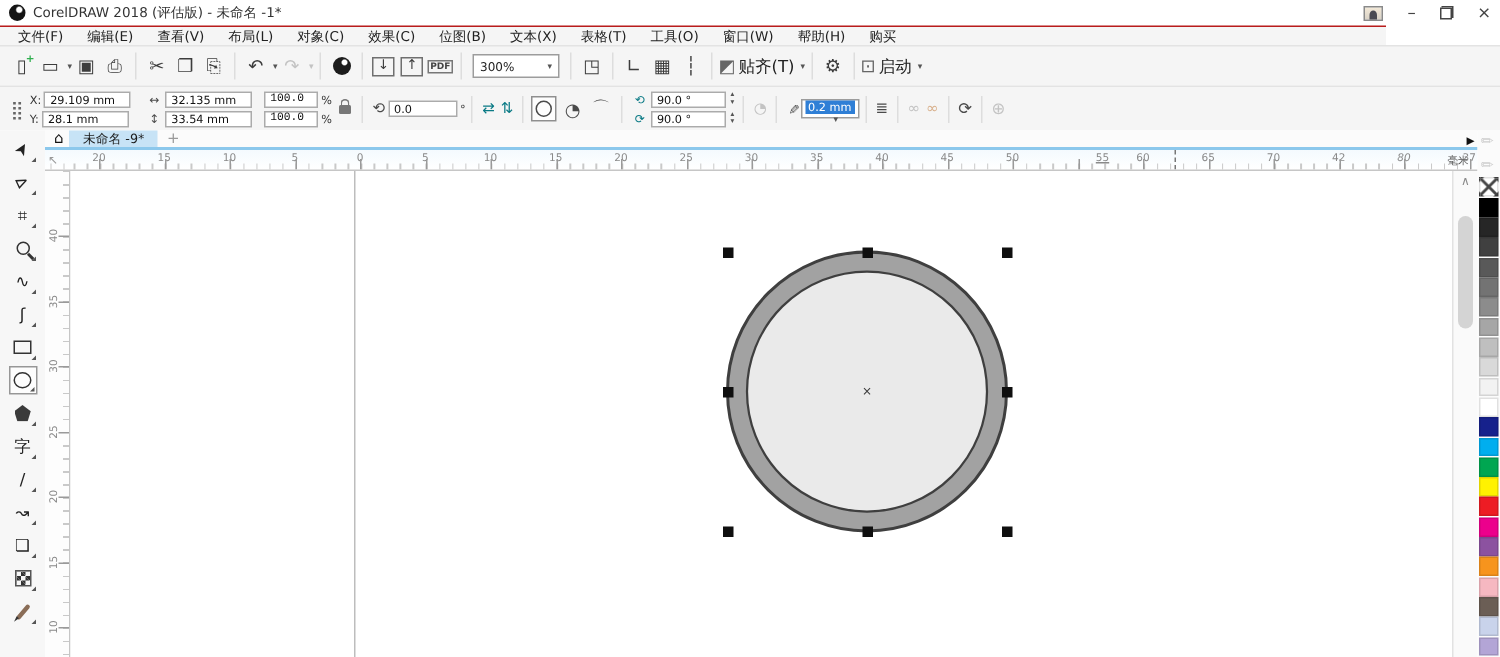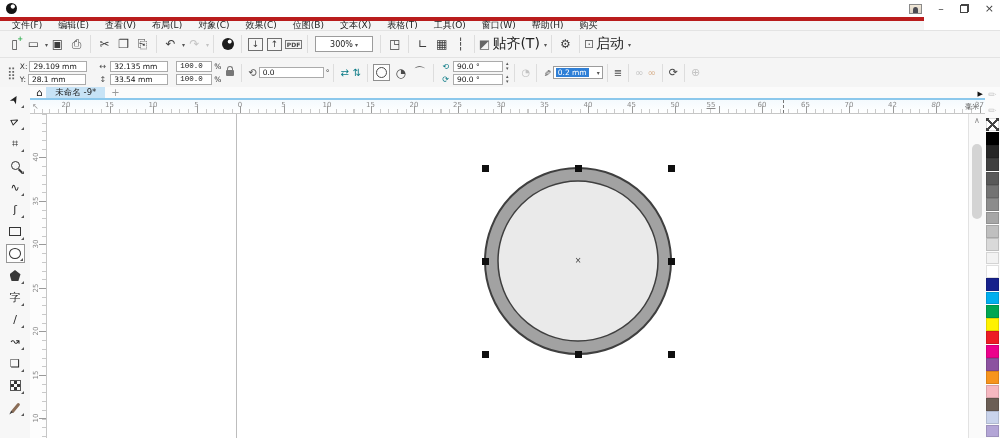--- a/index.html
+++ b/index.html
@@ -16,61 +16,61 @@
   .win-controls { margin-left:auto; display:flex; align-items:center; gap:16px; }
   .account-ic { width:13px; height:10px; border:1px solid #8a8a8a; background:linear-gradient(#f3e9d8,#d9d2c6); position:relative; }
   .account-ic::after { content:""; position:absolute; left:3px; top:2px; width:5px; height:6px; background:#4a4a52; border-radius:50% 50% 0 0; }
   .win-btn { color:#444; font-size:11px; line-height:10px; }
   .restore-ic { position:relative; width:9px; height:9px; }
   .restore-ic::before { content:""; position:absolute; right:0; top:0; width:6px; height:6px; border:1px solid #444; }
   .restore-ic::after { content:""; position:absolute; left:0; bottom:0; width:6px; height:6px; border:1px solid #444; background:#fff; }
 
   
   .menubar { position:absolute; left:0; top:17px; width:924px; height:13px; background:#f5f5f5;
-             border-top:4px solid #b91c1c; display:flex; align-items:center; font-size:9px; padding-left:4px; }
+             border-top:1px solid #b91c1c; display:flex; align-items:flex-start; font-size:9px; padding-left:4px; }
   .menu-item { padding:0 8px; color:#222; white-space:nowrap; }
 
   
   .toolbar { position:absolute; left:0; top:30px; width:1000px; height:27px; background:#f5f5f5;
              border-top:1px solid #e3e3e3; display:flex; align-items:center; padding-left:5px; }
   .tbtn { height:20px; min-width:19px; display:flex; align-items:center; justify-content:center;
           color:#3c3c3c; font-size:12px; position:relative; }
   .tbtn.grey { color:#c3c3c3; }
   .tbtn .acc { position:absolute; right:1px; top:1px; color:#2faf4e; font-size:7px; font-weight:bold; }
   .boxed { border:1px solid #6f6f6f; font-size:9px; width:15px; height:13px; min-width:15px; margin:0 2px; }
   .dd { font-size:6px; color:#555; margin-left:2px; }
   .dd.grey { color:#c3c3c3; }
   .sep { width:1px; height:18px; background:#ddd; margin:0 4px; }
   .combo { border:1px solid #9c9c9c; background:#fff; height:16px; display:flex; align-items:center;
-           padding:0 4px; font-size:8px; min-width:58px; justify-content:center; margin:0 3px; }
+           padding:0 4px; font-size:8px; min-width:58px; justify-content:space-between; margin:0 3px; }
   .mini-text { font-size:6px; font-weight:bold; border:1px solid #777; padding:0 1px; color:#444; }
-  .tb-label { font-size:14px; margin:0 2px; color:#222; white-space:nowrap; }
+  .tb-label { font-size:11px; margin:0 2px; color:#222; white-space:nowrap; }
   .dark-dot { width:12px; height:12px; border-radius:50%; background:radial-gradient(circle at 64% 30%, #fff 0 1.5px, #1c1c1c 2.4px); }
 
   
   .propbar { position:absolute; left:0; top:57px; width:1000px; height:30px; background:#f5f5f5;
              border-top:1px solid #e3e3e3; display:flex; align-items:center; padding-left:5px; font-size:7.5px; }
   .stack { display:flex; flex-direction:column; gap:2px; margin:0 2px; }
   .frow { display:flex; align-items:center; gap:2px; }
   .flabel { color:#333; font-size:7.5px; }
   .field { border:1px solid #ababab; background:#fff; height:11px; display:flex; align-items:center;
            padding:0 3px; font-size:7.5px; color:#111; }
-  .w58 { width:58px; } .w36 { width:36px;font-family:Liberation Mono, monospace; } .w30 { width:50px; } .w46 { width:65px; }
+  .w58 { width:58px; } .w36 { width:36px;font-family:Liberation Mono, monospace; } .w30 { width:50px; } .w46 { width:46px; }
   .p-ic { color:#4a4a4a; font-size:10px; margin:0 2px; }
   .teal { color:#0a7a85; }
   .greyed { color:#c3c3c3; }
   .lock-ic { width:8px; height:6px; background:#777; border-radius:1px; position:relative; margin:0 3px; }
   .lock-ic::before { content:""; position:absolute; left:1px; top:-4px; width:4px; height:4px;
                      border:1px solid #777; border-bottom:none; border-radius:3px 3px 0 0; }
   .shape-btn { width:17px; height:17px; display:flex; align-items:center; justify-content:center; margin:0 1px; }
   .shape-btn.sel { border:1px solid #8f8f8f; background:#fdfdfd; }
   .circ-o { width:11px; height:11px; border:1.4px solid #4a4a4a; border-radius:50%; }
   .spin { display:flex; flex-direction:column; font-size:5px; line-height:5px; color:#555; margin-left:1px; }
   .combo-sm { border:1px solid #9c9c9c; background:#fff; height:13px; display:flex; align-items:center;
-              padding:0 2px; font-size:7.5px; }
+              padding:0 2px; font-size:7.5px;flex-direction:column; }
   .sel-blue { background:#2f7fd6; color:#fff; padding:0 2px; }
 
   
   .tabrow { position:absolute; left:30px; top:87px; width:955px; height:13px; background:#fbfbfb;
             border-bottom:2px solid #8cc8ec; display:flex; align-items:flex-end; font-size:8.5px; }
   .home-ic { font-size:10px; color:#111; margin:0 4px 0 6px; line-height:11px; }
   .doc-tab { background:#c7e3f6; height:11px; display:flex; align-items:center; padding:0 9px; color:#1b1b1b; }
   .add-tab { color:#9a9a9a; font-size:10px; padding:0 6px; }
   .tab-scroll { margin-left:auto; color:#111; font-size:7px; padding-right:2px; }
 
@@ -140,20 +140,21 @@
       linear-gradient(45deg,transparent 43%,#444 45%,#444 55%,transparent 57%),
       linear-gradient(-45deg,transparent 43%,#444 45%,#444 55%,transparent 57%),#fff; }
 </style>
 </head>
 <body>
 
 <div class="root">
 
   <div class="titlebar">
     <span class="logo"></span>
+    <span class="title-text">CorelDRAW 2018 (评估版) - 未命名 -1*</span>
     <span class="win-controls">
       <span class="account-ic"></span>
       <span class="win-btn">–</span>
       <span class="restore-ic"></span>
       <span class="win-btn">×</span>
     </span>
   </div>
 
   <div class="menubar" id="menubar">
       <span class="menu-item">文件(F)</span>
@@ -373,21 +374,21 @@
       <span class="h-num" style="left: 471px;">30</span>
       <span class="h-tick" style="left: 471px;"></span>
       <span class="h-num" style="left: 514.5px;">35</span>
       <span class="h-tick" style="left: 514.5px;"></span>
       <span class="h-num" style="left: 558px;">40</span>
       <span class="h-tick" style="left: 558px;"></span>
       <span class="h-num" style="left: 601.5px;">45</span>
       <span class="h-tick" style="left: 601.5px;"></span>
       <span class="h-num" style="left: 645px;">50</span>
       <span class="h-tick" style="left: 645px;"></span>
-      <span class="h-num" style="left: 681px; text-decoration: underline;">55</span>
+      <span class="h-num" style="left: 705px; text-decoration: underline;">55</span>
       <span class="h-tick" style="left: 688.5px;"></span>
       <span class="h-num" style="left: 732px;">60</span>
       <span class="h-tick" style="left: 732px;"></span>
       <span class="h-num" style="left: 775.5px;">65</span>
       <span class="h-tick" style="left: 775.5px;"></span>
       <span class="h-num" style="left: 819px;">70</span>
       <span class="h-tick" style="left: 819px;"></span>
       <span class="h-num" style="left: 862.5px;">42</span>
       <span class="h-tick" style="left: 862.5px;"></span>
       <span class="h-num" style="left: 906px; font-style: italic;">80</span>

